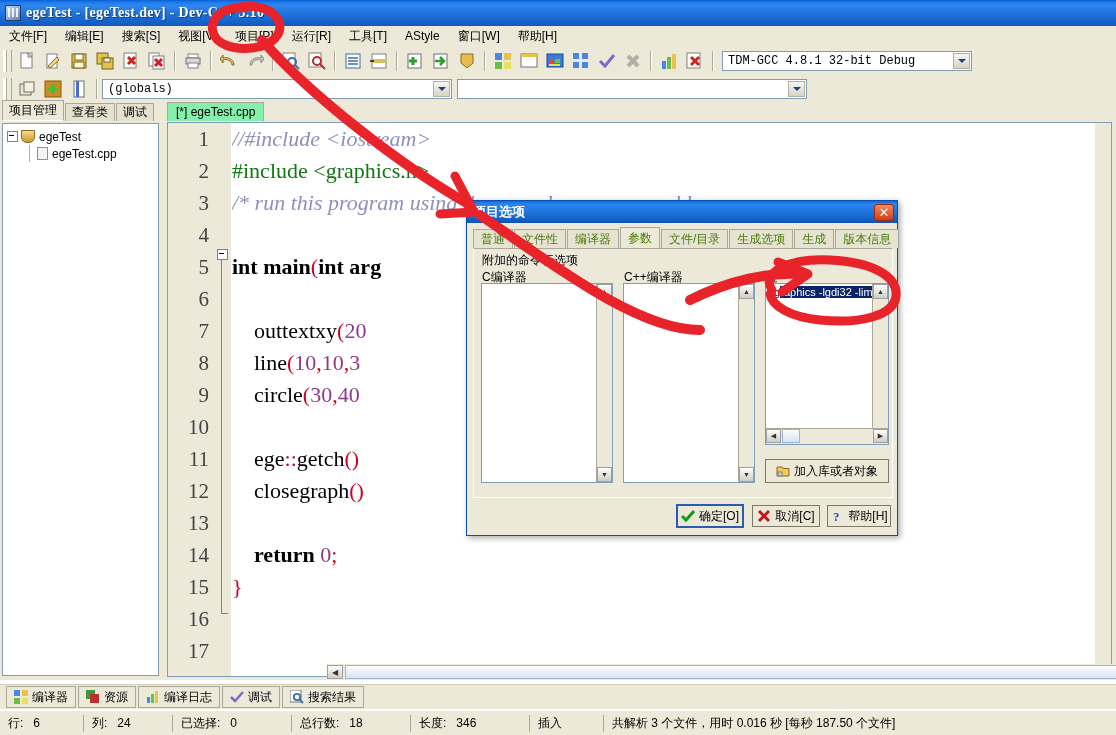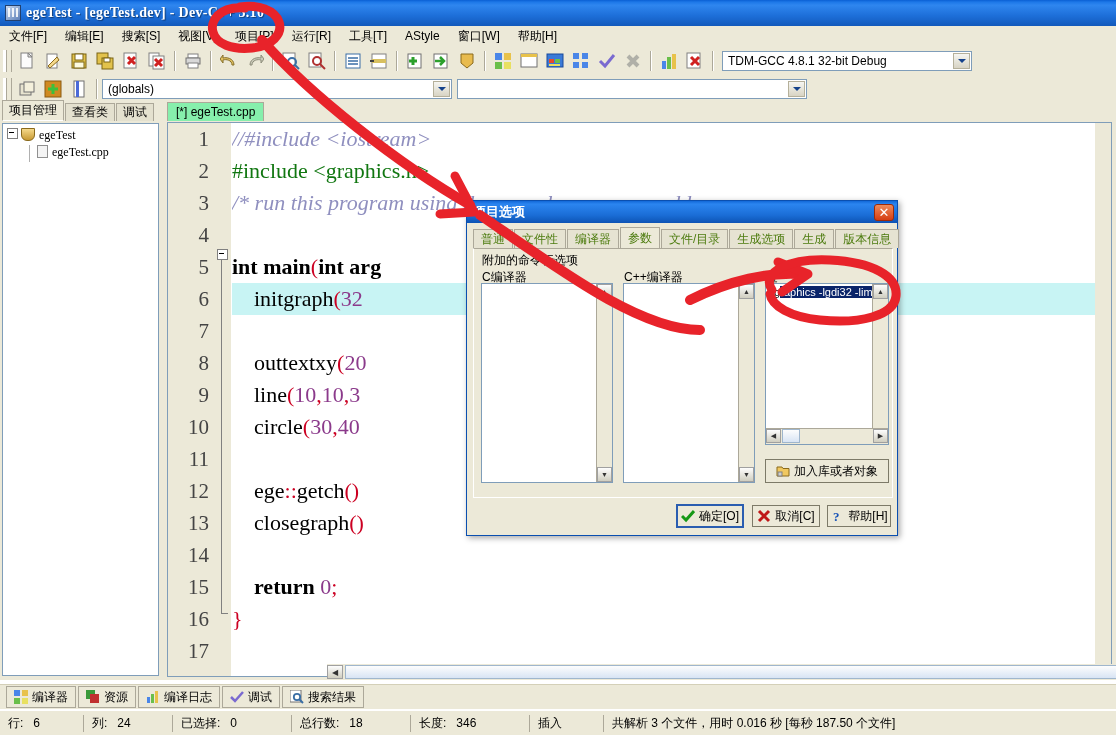--- a/index.html
+++ b/index.html
@@ -58,42 +58,42 @@
     background:linear-gradient(90deg,#fff 0 2px,#aca899 2px 3px,transparent 3px);
     border-left:1px solid #fff;border-right:1px solid #aca899;}
   .tbtn{width:24px;height:24px;margin:0 1px;position:relative;flex:none;}
   .sep{width:1px;height:20px;margin:0 4px;background:#aca899;
     border-right:1px solid #fff;flex:none;}
   .combo{
     height:20px;border:1px solid #7f9db9;background:#fff;display:flex;align-items:center;
     box-sizing:border-box;position:relative;flex:none;
   }
   .combo .cv{padding-left:5px;font-size:12px;color:#000;white-space:nowrap;overflow:hidden;
-    font-family:Liberation Sans, sans-serif;}
+    font-family:Liberation Mono, monospace;}
   .combo .arrow{
     position:absolute;right:1px;top:1px;width:17px;height:16px;
     background:linear-gradient(180deg,#f6f6f2,#d8d4c4);border:1px solid #b5b09a;
     box-sizing:border-box;display:flex;align-items:center;justify-content:center;
   }
   .combo .arrow:after{content:"";width:0;height:0;border-left:4px solid transparent;
     border-right:4px solid transparent;border-top:4px solid #15428b;}
 
   
   .ic{position:absolute;left:3px;top:3px;width:18px;height:18px;box-sizing:border-box;}
 
   
   .leftpanel{position:absolute;left:0;top:102px;width:163px;height:578px;background:#ece9d8;}
   .ltabs{display:flex;height:19px;align-items:flex-end;padding-left:2px;}
   .ltab{height:17px;line-height:17px;padding:0 6px;font-size:12px;border:1px solid #aca899;
     border-bottom:none;background:#e4e1cf;margin-right:1px;color:#000;white-space:nowrap;}
   .ltab.active{background:#ece9d8;height:19px;line-height:19px;font-weight:normal;border-bottom:1px solid #fff;}
   .ltree{position:absolute;left:2px;top:21px;width:157px;height:553px;background:#fff;
     border:1px solid #7f9db9;box-sizing:border-box;overflow:hidden;}
-  .trow{display:flex;align-items:flex-start;height:17px;padding-left:4px;font-size:12px;color:#000;
-    font-family:Liberation Serif, serif;}
+  .trow{display:flex;align-items:center;height:17px;padding-left:4px;font-size:12px;color:#000;
+    font-family:Liberation Sans, sans-serif;}
   .expander{width:9px;height:9px;border:1px solid #808080;background:#fff;margin-right:3px;
     position:relative;flex:none;}
   .expander:before{content:"";position:absolute;left:1px;top:3px;width:5px;height:1px;background:#000;}
   .tico-proj{width:14px;height:13px;margin-right:4px;flex:none;
     background:linear-gradient(180deg,#f5d98a,#c89a33);border:1px solid #8a6a1c;
     border-radius:0 0 6px 6px;box-sizing:border-box;}
   .tico-file{width:11px;height:13px;margin-right:4px;flex:none;background:#f4f4f4;
     border:1px solid #909090;box-sizing:border-box;}
   .tindent{width:17px;flex:none;height:1px;}
   .tdots{width:13px;flex:none;height:17px;
@@ -473,21 +473,20 @@
         <div class="foldline" style="top:136px;height:354px;"></div>
         <div class="foldline" style="top:490px;height:1px;width:7px;"></div>
       </div>
 
       <div class="code" id="code-lines">
           <div class="cl"><span class="cm">//#include &lt;iostream&gt;</span></div>
           <div class="cl"><span class="pp">#include &lt;graphics.h&gt;</span></div>
           <div class="cl"><span class="cm">/* run this program using the console pauser or add your ow</span></div>
           <div class="cl"> </div>
           <div class="cl"><span class="kw">int main</span><span class="punc">(</span><span class="kw">int arg</span></div>
-          <div class="cl hl"><span>    initgraph</span><span class="punc">(</span><span class="num">32</span></div>
           <div class="cl"> </div>
           <div class="cl"><span>    outtextxy</span><span class="punc">(</span><span class="num">20</span></div>
           <div class="cl"><span>    line</span><span class="punc">(</span><span class="num">10</span><span class="punc">,</span><span class="num">10</span><span class="punc">,</span><span class="num">3</span></div>
           <div class="cl"><span>    circle</span><span class="punc">(</span><span class="num">30</span><span class="punc">,</span><span class="num">40</span></div>
           <div class="cl"> </div>
           <div class="cl"><span>    ege</span><span class="punc">::</span><span>getch</span><span class="punc">()</span></div>
           <div class="cl"><span>    closegraph</span><span class="punc">()</span></div>
           <div class="cl"> </div>
           <div class="cl"><span class="kw">    return </span><span class="num">0</span><span class="punc">;</span></div>
           <div class="cl"><span class="punc">}</span></div>

